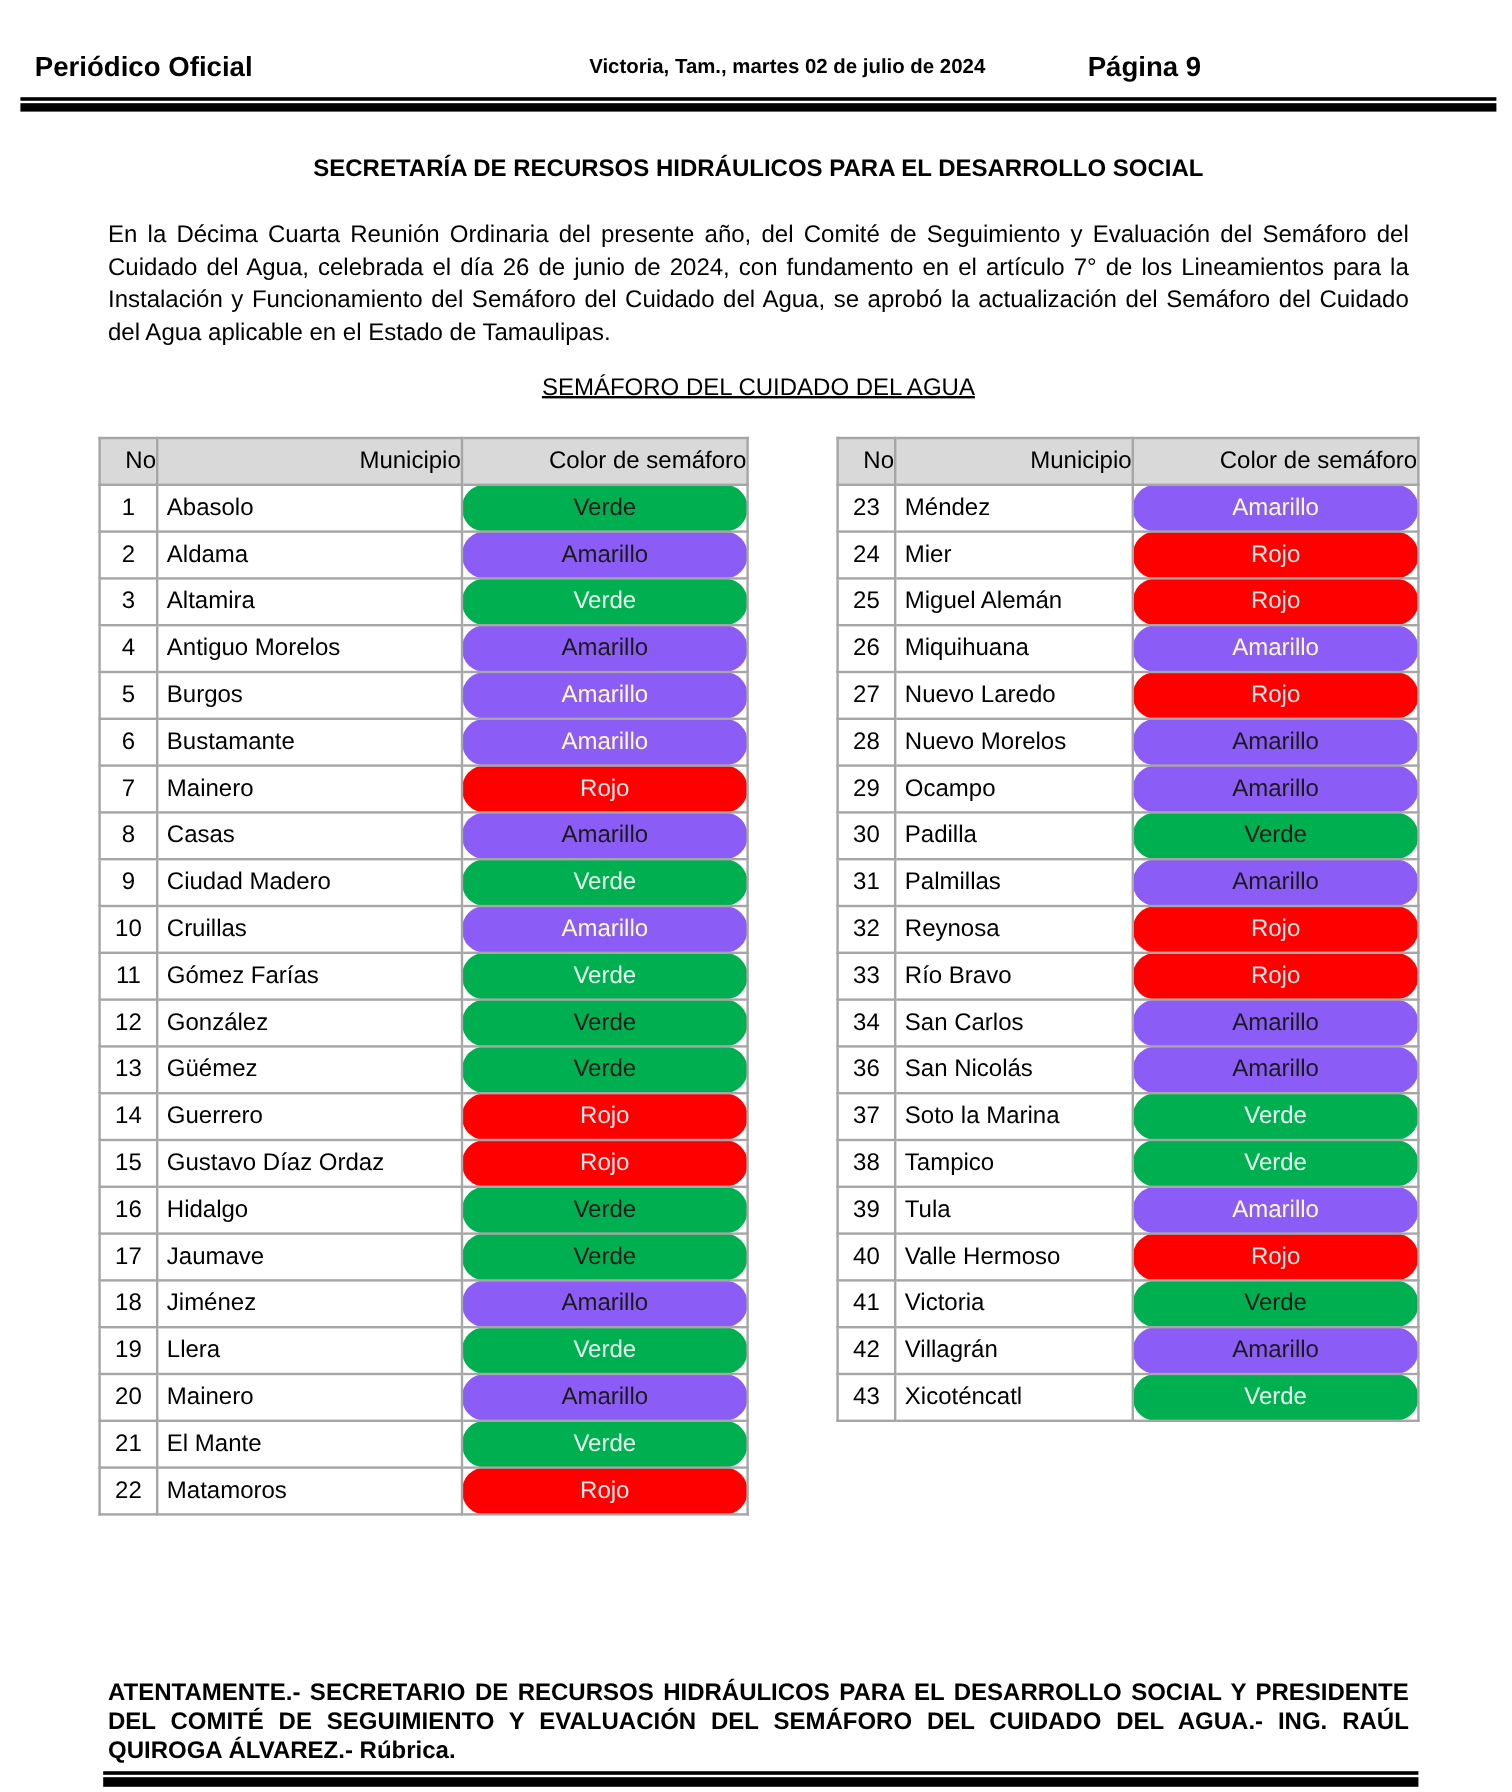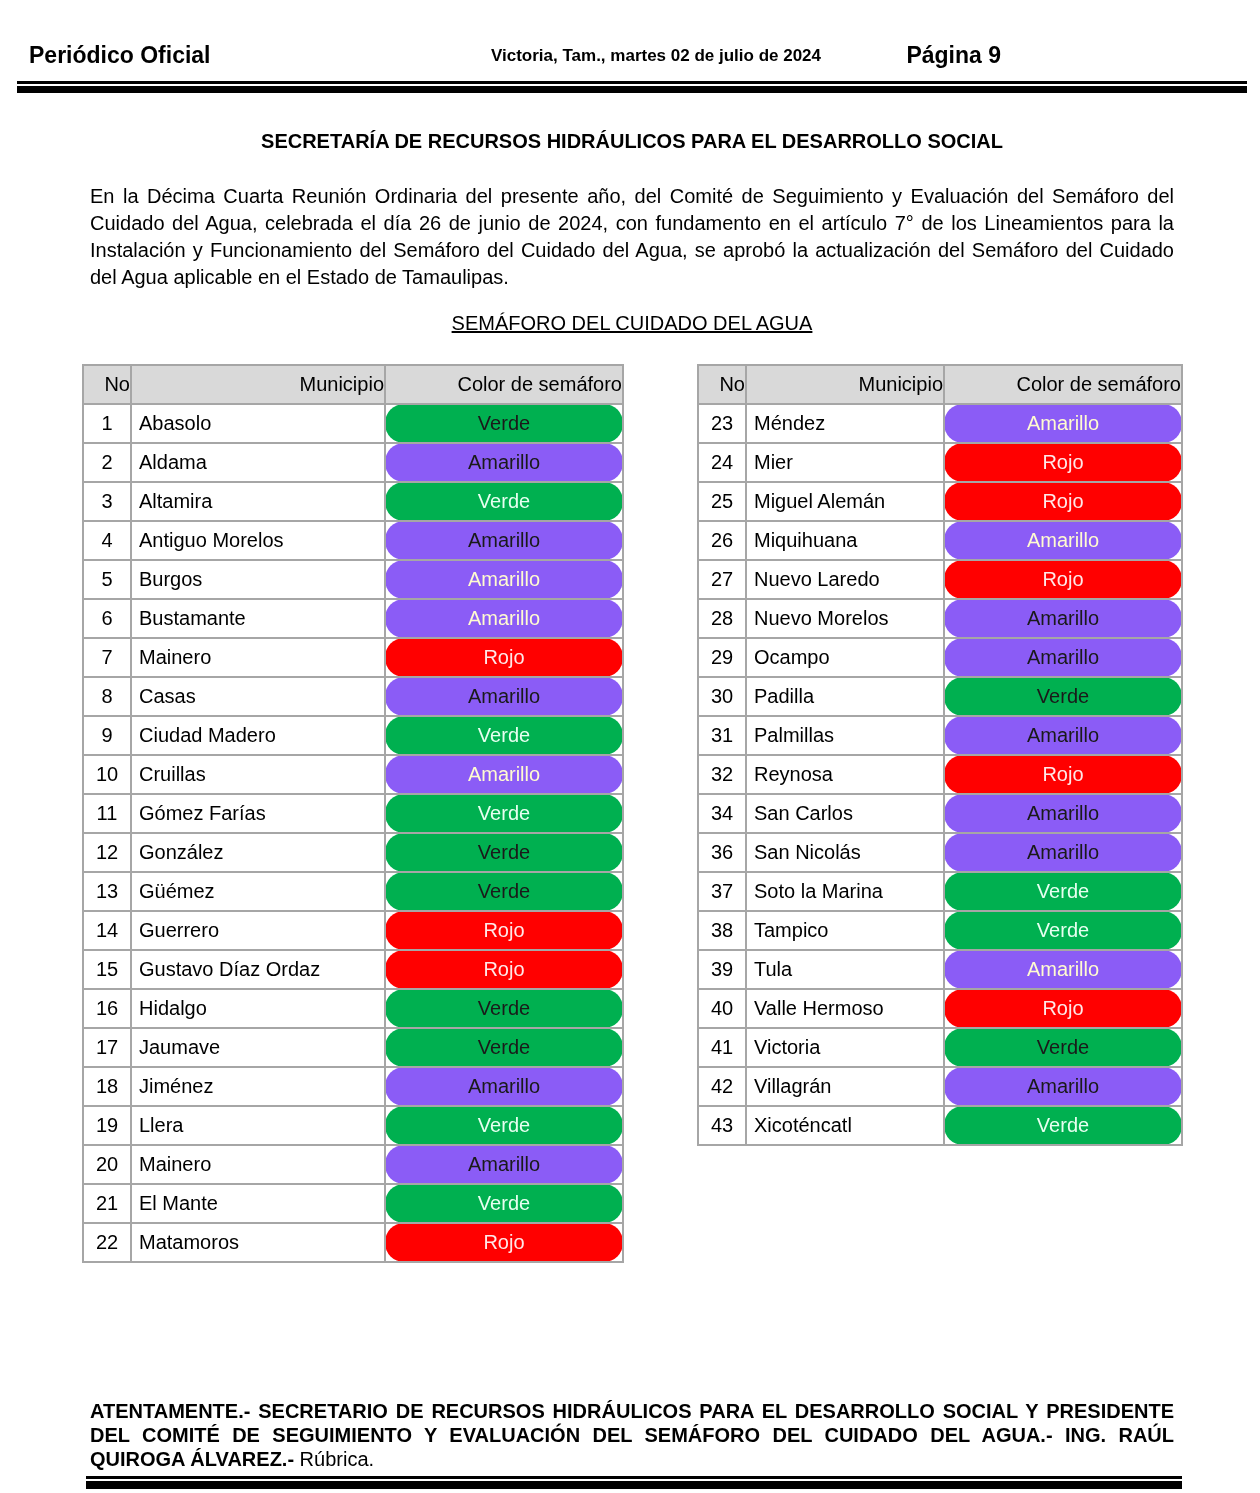--- a/index.html
+++ b/index.html
@@ -23,21 +23,21 @@
   .t-right{left:697px;top:364px;}
   .Verde{background:#00b050;}
   .Amarillo{background:#8b5cf6;}
   .Rojo{background:#ff0000;}
   .txt-dark{color:#1a1a1a;}
   .txt-light{color:#fff;}
   .txt-light.Amarillo{color:#fffbd0;}
   .txt-light.Verde{color:#e6fff0;}
   .txt-light.Rojo{color:#ffe8e8;}
   .sign{position:absolute;top:1399px;left:90px;width:1084px;font-size:20px;line-height:24px;text-align:justify;font-weight:bold;}
-  .sign .n{font-weight:normal;}
+  .sign .n{font-weight:bold;}
   .rule-bot{position:absolute;left:86px;width:1096px;top:1476px;height:3px;background:#000;}
   .rule-bot2{position:absolute;left:86px;width:1096px;top:1481px;height:8px;background:#000;}
 </style>
 </head>
 <body>
 
 <div class="hdr">
   <span class="hdr-left">Periódico Oficial</span>
   <div class="hdr-center">Victoria, Tam., martes 02 de julio de 2024</div>
   <span class="hdr-right">Página 9</span>
@@ -234,20 +234,25 @@
         <td class="no">31</td>
         <td class="mun">Palmillas</td>
         <td class="col Amarillo txt-dark">Amarillo</td>
       </tr>
       <tr>
         <td class="no">32</td>
         <td class="mun">Reynosa</td>
         <td class="col Rojo txt-light">Rojo</td>
       </tr>
       <tr>
+        <td class="no">33</td>
+        <td class="mun">Río Bravo</td>
+        <td class="col Rojo txt-light">Rojo</td>
+      </tr>
+      <tr>
         <td class="no">34</td>
         <td class="mun">San Carlos</td>
         <td class="col Amarillo txt-dark">Amarillo</td>
       </tr>
       <tr>
         <td class="no">36</td>
         <td class="mun">San Nicolás</td>
         <td class="col Amarillo txt-dark">Amarillo</td>
       </tr>
       <tr>

